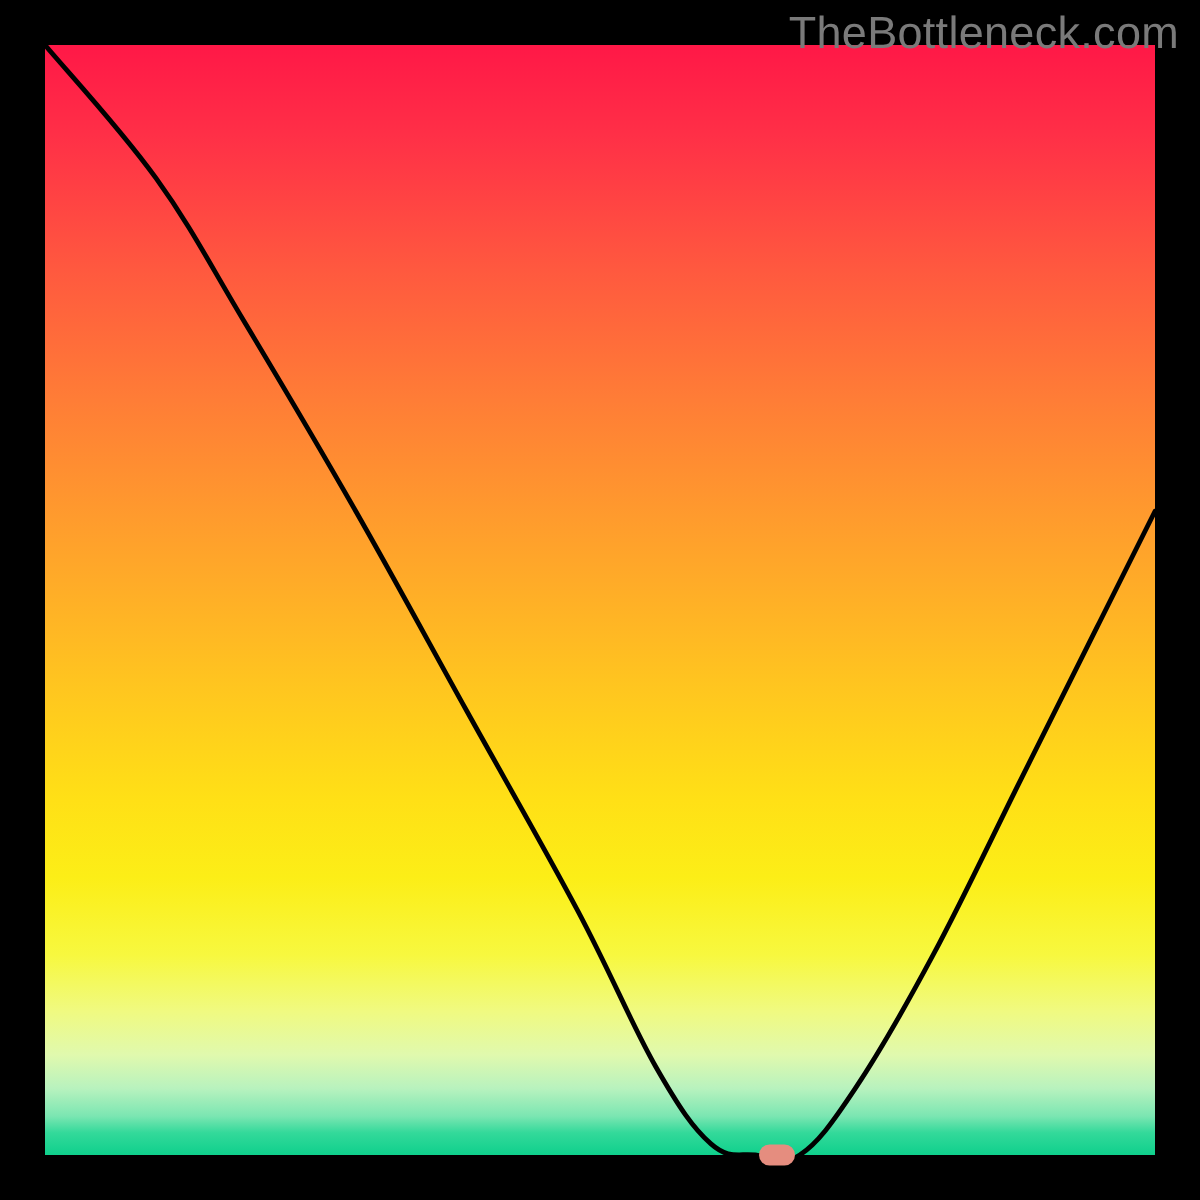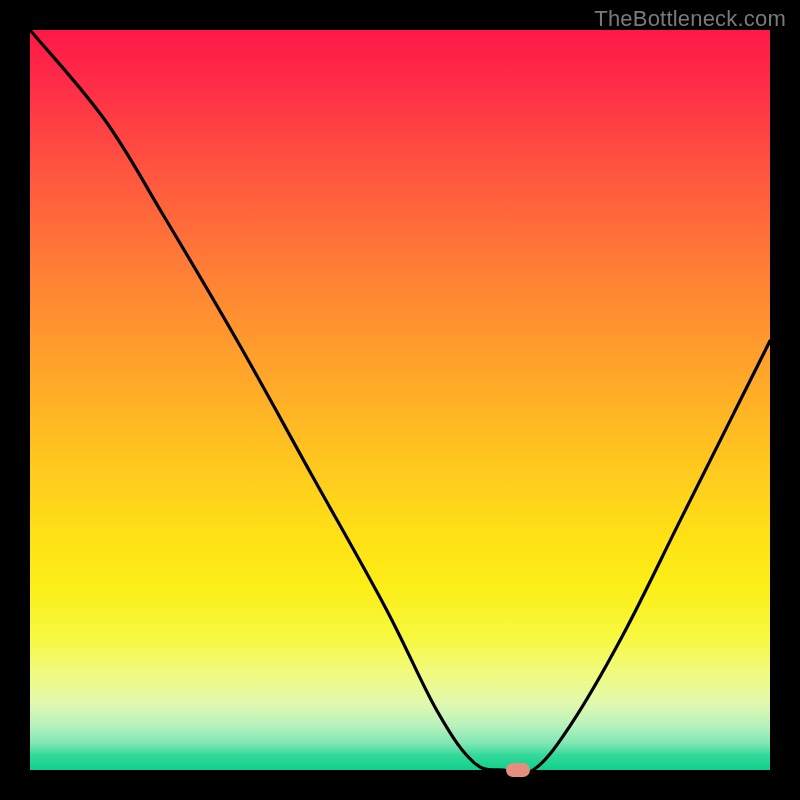--- a/index.html
+++ b/index.html
@@ -9,21 +9,21 @@
     background: #000000;
     position: relative;
     font-family: Arial, sans-serif;
     overflow: hidden;
   }
   .watermark {
     position: absolute;
     top: 6px;
     right: 14px;
     color: #7a7a7a;
-    font-size: 22px;
+    font-size: 30px;
     font-weight: 500;
     letter-spacing: 0.2px;
     z-index: 10;
   }
   .plot-area {
     position: absolute;
     
     left: 30px;
     top: 30px;
     width: 740px;

